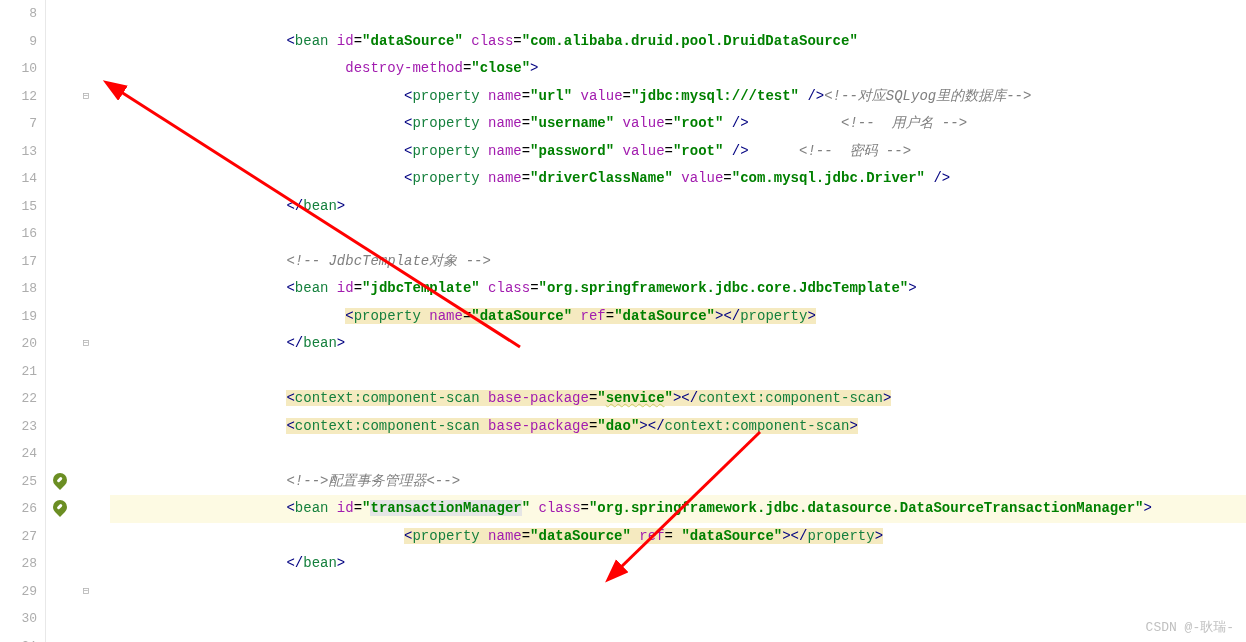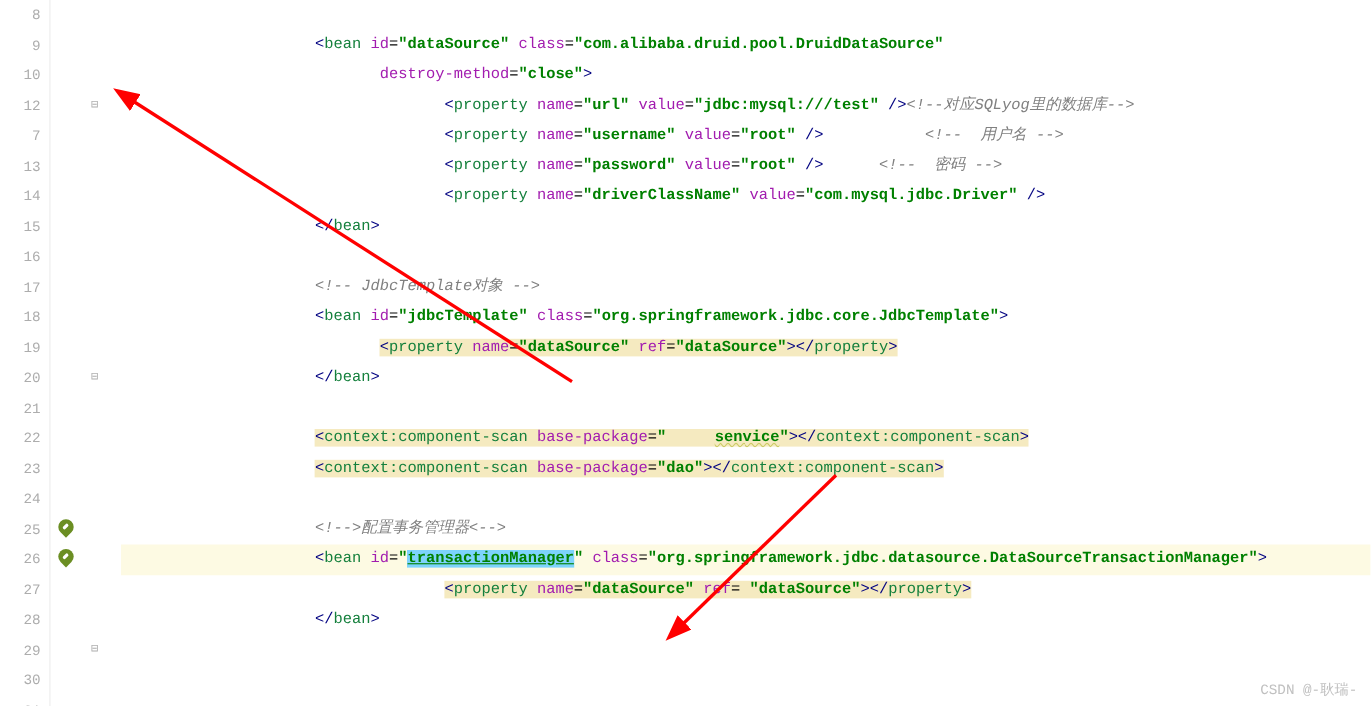--- a/index.html
+++ b/index.html
@@ -88,22 +88,22 @@
 .line.hl-line {
   background: #fdfae3;
 }
 .c-tag { color: #15803d; }
 .c-attr { color: #a21caf; }
 .c-str { color: #008000; font-weight: bold; }
 .c-comment { color: #808080; font-style: italic; }
 .c-punct { color: #000; }
 .c-nspunct { color: #000080; }
 .hl-yellow { background: #f5eac0; }
-.sel-blue { background: #7dd3fc; text-decoration: underline; }
-.underline { text-decoration: underline wavy #cccc66; text-decoration-thickness: 1px; margin-left: 44px; }
+.sel-blue { background: #e5e5e5; }
+.underline { text-decoration: underline wavy #cccc66; text-decoration-thickness: 1px; }
 .watermark {
   position: absolute;
   right: 12px;
   bottom: 6px;
   color: #c0c0c0;
   font-size: 13px;
   font-family: Liberation Mono, monospace;
 }
 .arrow {
   position: absolute;

